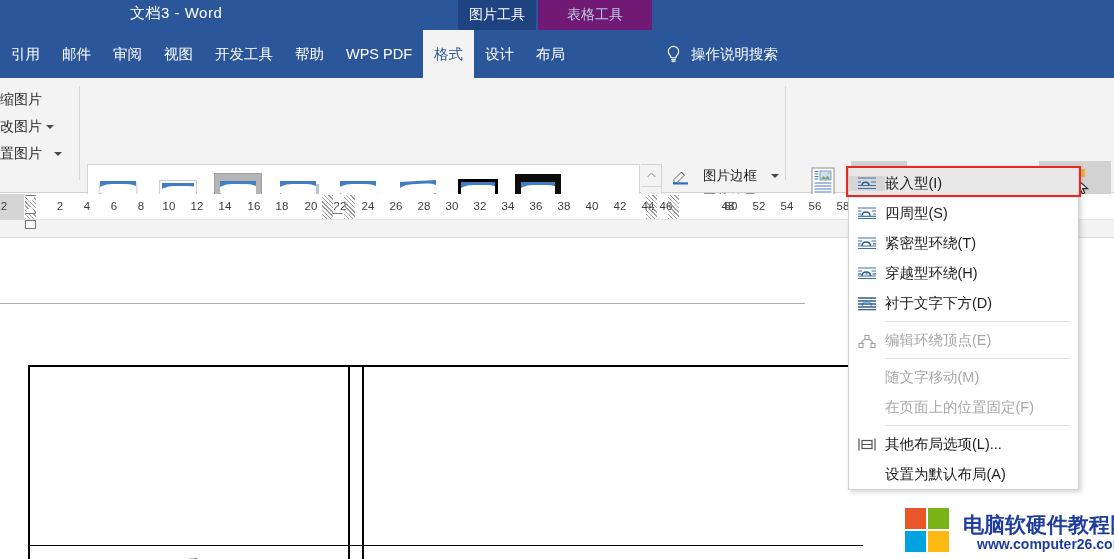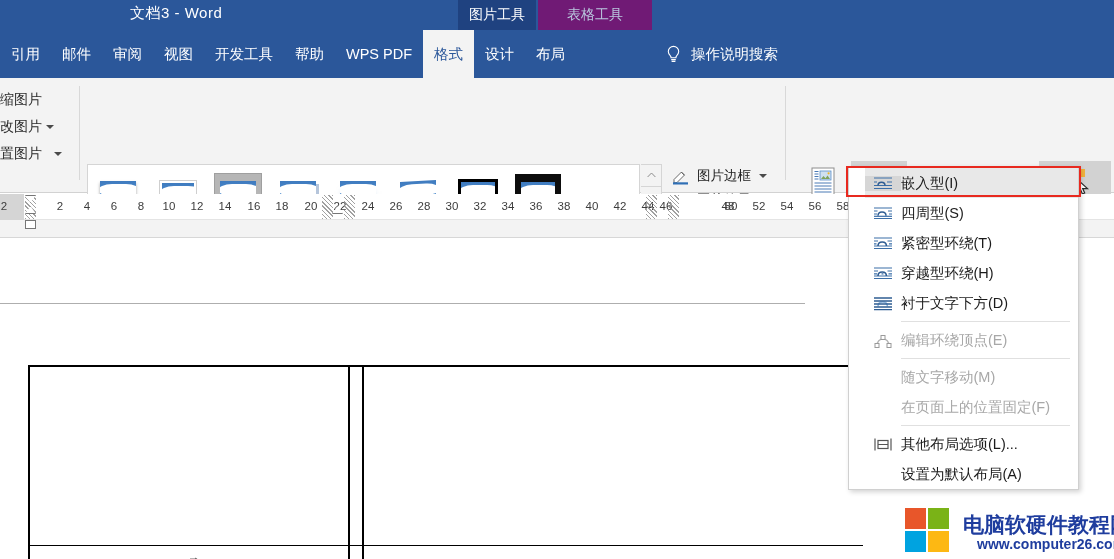--- a/index.html
+++ b/index.html
@@ -128,21 +128,21 @@
   }
   .gal-btn:last-child { border-bottom: none; }
   .chev { width: 9px; height: 6px; }
 
   .grp-label {
     position: absolute; font-size: 13px; color: #464646; white-space: nowrap;
   }
 
   .pic-cmds { position: absolute; left: 672px; top: 86px; width: 96px; }
   .pic-cmd {
-    height: 24px; display: flex; align-items: center; gap: 8px;
+    height: 24px; display: flex; align-items: center; gap: 14px;
     font-size: 13.5px; color: #222; white-space: nowrap;
   }
   .cmdicon { width: 17px; height: 17px; position: relative; flex: 0 0 auto; }
 
   .dlg-launcher {
     position: absolute; left: 771px; top: 176px; width: 13px; height: 13px;
   }
 
   
   .bigbtn {
@@ -228,21 +228,21 @@
   .tbl-line { position: absolute; background: #000000; }
   .rot-handle {
     position: absolute; left: 178px; top: 318px; width: 26px; height: 26px;
   }
 
   
   .menu {
     position: absolute; left: 848px; top: 166px; width: 231px;
     background: #ffffff; border: 1px solid #d0d0d0;
     box-shadow: 2px 2px 5px rgba(0,0,0,.18);
-    padding: 1px 0 0 16px;
+    padding: 1px 0 0 0;
     z-index: 40;
   }
   .mi {
     height: 30px; display: flex; align-items: center;
     font-size: 14.5px; color: #1b1b1b; white-space: nowrap;
   }
   .mi .mico { width: 36px; display: flex; align-items: center; justify-content: center; flex: 0 0 36px; }
   .mi.disabled { color: #a8a8a8; }
   .mi.sel { background: #e8e8e8; }
   .mi.sel .mico { background: #d6d6d6; }

